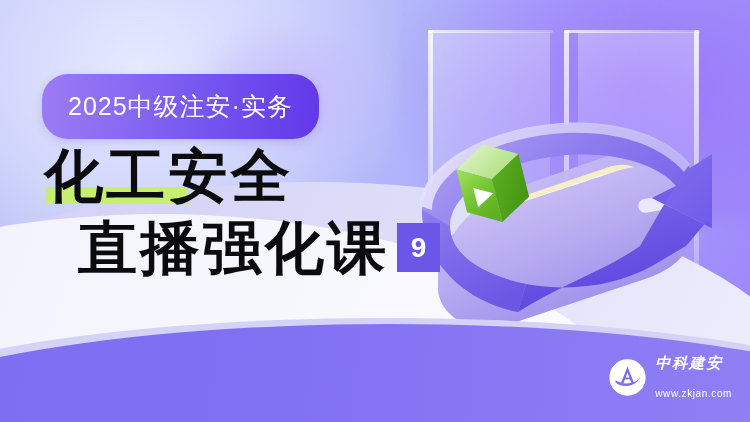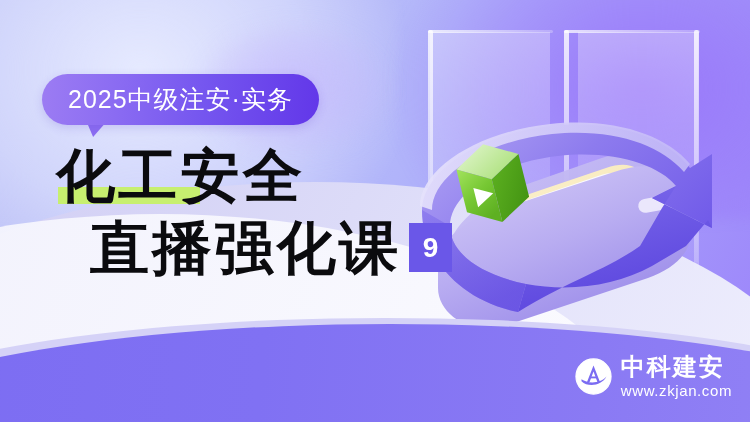--- a/index.html
+++ b/index.html
@@ -72,38 +72,38 @@
     position:absolute;left:-170px;bottom:-116px;width:1110px;height:220px;border-radius:50%;
     background:#d5d2f7;
   }
   .band{
     position:absolute;left:-160px;bottom:-126px;width:1100px;height:224px;border-radius:50%;
     background:linear-gradient(95deg,#7b6cf2 0%,#8071f3 38%,#8a7af4 68%,#9686f6 100%);
   }
 
   
   .badge-pill{
-    position:absolute;left:42px;top:74px;height:51px;padding:0 26px;
+    position:absolute;left:42px;top:74px;height:65px;padding:0 26px;
     display:flex;align-items:center;border-radius:26px;
     background:linear-gradient(95deg,#9c7cf3 0%,#8a6bf2 28%,#7556ef 58%,#6237e9 100%);
     box-shadow:0 3px 10px rgba(90,60,200,.18);
   }
   .badge-pill span{
     color:#ffffff;font-size:25px;letter-spacing:1px;line-height:1;
     font-family:"Liberation Sans","DejaVu Sans",sans-serif;white-space:nowrap;
   }
   .badge-tail{
     position:absolute;left:85px;top:120px;width:0;height:0;
     border-left:9px solid transparent;border-right:13px solid transparent;
     border-top:17px solid #8c6df2;
     transform:skewX(-6deg);
   }
 
   
-  .headline{position:absolute;left:44px;top:148px;width:430px;margin-left:12px;}
+  .headline{position:absolute;left:44px;top:148px;width:430px;}
   .hl-row{position:relative;display:flex;align-items:flex-end;}
   .hl-row.row2{margin-top:14px;justify-content:center;}
   .hl-text{
     position:relative;z-index:3;
     font-family:"Liberation Serif","DejaVu Serif",serif;
     font-weight:bold;color:#0b0b0e;
     font-size:58px;line-height:1.0;letter-spacing:3px;white-space:nowrap;
     transform:scaleX(1.02);transform-origin:left center;
   }
   .hl-highlight{
@@ -124,25 +124,26 @@
   .illus{position:absolute;left:400px;top:60px;width:350px;height:300px;}
   .illus svg{display:block;}
 
   
   .brand{
     position:absolute;right:18px;bottom:22px;display:flex;align-items:center;gap:9px;
   }
   .brand-mark{width:37px;height:37px;flex:0 0 auto;}
   .brand-txt{display:flex;flex-direction:column;justify-content:center;}
   .brand-name{
-    color:#ffffff;font-size:24px;font-weight:bold;letter-spacing:2px;line-height:1.05;
-    font-family:"Liberation Sans","DejaVu Sans",sans-serif;
+    color:#ffffff;font-size:15px;font-weight:bold;letter-spacing:2px;line-height:1.05;
+    font-family:"Liberation Sans","DejaVu Sans",sans-serif;
+    font-style:italic;
   }
   .brand-url{
-    color:#ffffff;font-size:15px;letter-spacing:.6px;line-height:1.2;margin-top:3px;
+    color:#ffffff;font-size:10px;letter-spacing:.6px;line-height:1.2;margin-top:17px;
     font-family:"Liberation Sans","DejaVu Sans",sans-serif;
   }
 </style>
 </head>
 <body>
 
 <div class="banner">
 
   <div class="wash-tl"></div>
   <div class="wash-tr"></div>

